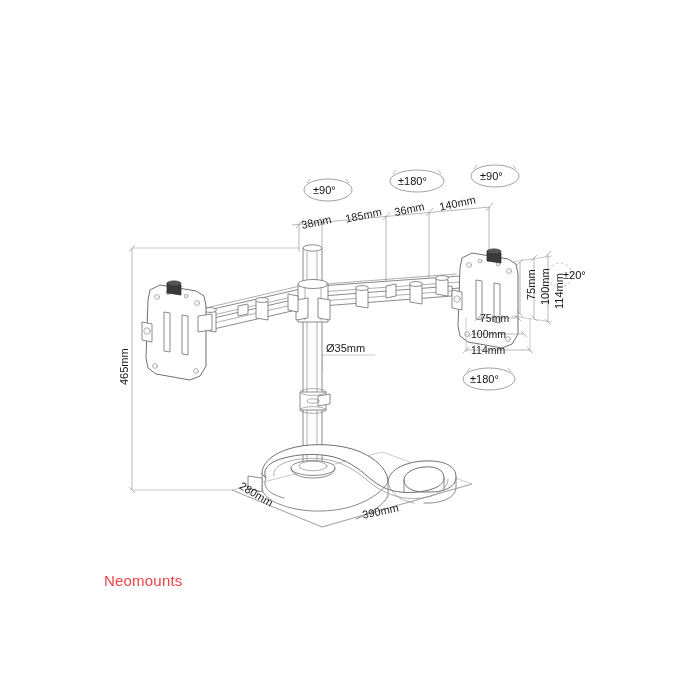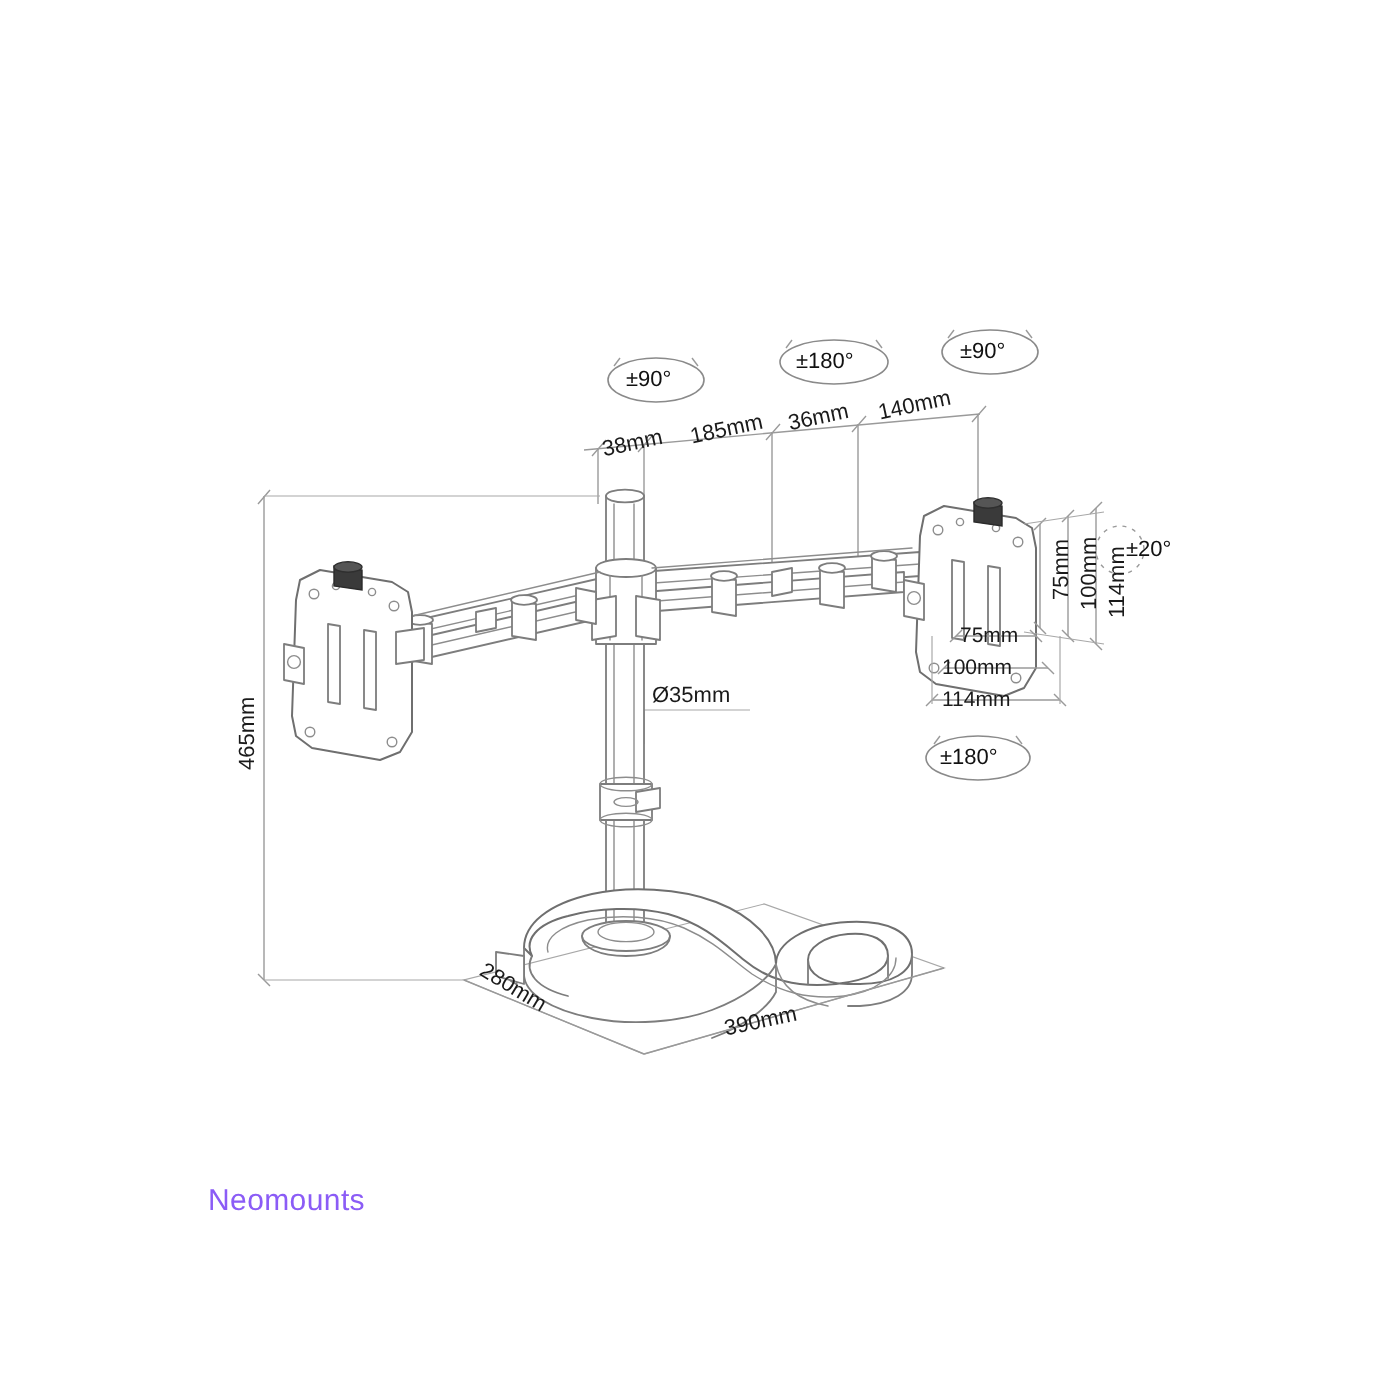--- a/index.html
+++ b/index.html
@@ -46,24 +46,24 @@
     position: absolute;
     font-family: "Liberation Sans", sans-serif;
     font-size: 11px;
     color: #1a1a1a;
     white-space: nowrap;
     transform-origin: 0 0;
   }
   #brand {
     position: absolute;
     left: 104px;
-    top: 592px;
+    top: 572px;
     font-family: "Liberation Sans", sans-serif;
     font-size: 15px;
-    color: #8b5cf6;
+    color: #ef4444;
     letter-spacing: 0.2px;
     font-weight: 400;
   }
   .rot-n12 { transform: rotate(-12deg); }
   .rot-p31 { transform: rotate(31deg); }
   .rot-90  { transform: rotate(-90deg); }
 </style>
 </head>
 <body>
 

